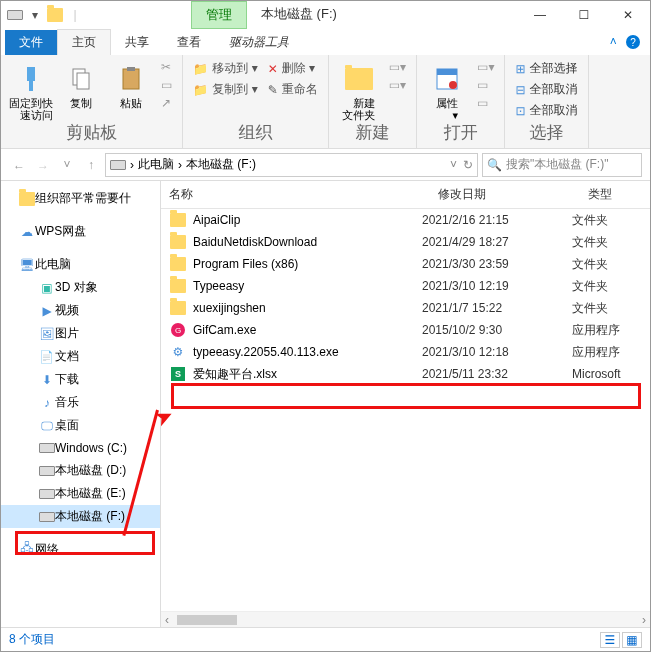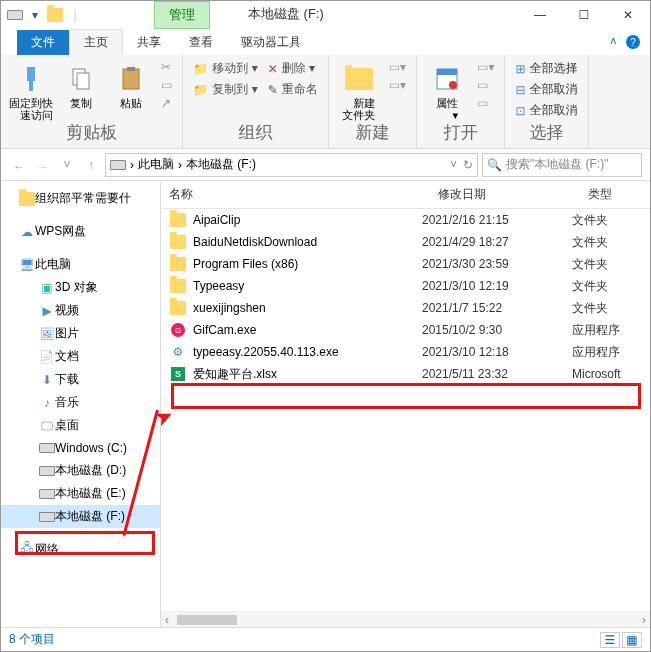--- a/index.html
+++ b/index.html
@@ -1,31 +1,31 @@
 <!DOCTYPE html>
 <html><head>
 <meta charset="utf-8">
 <style>
 *{margin:0;padding:0;box-sizing:border-box;font-family:"Microsoft YaHei","Segoe UI",sans-serif;font-size:12px;}
 body{background:#fff;width:651px;height:652px;overflow:hidden;position:relative;}
 .window{width:651px;height:652px;border:1px solid #999;display:flex;flex-direction:column;background:#fff;}
 .titlebar{height:28px;background:#fff;display:flex;align-items:center;padding-left:6px;}
 .titlebar .qat{display:flex;gap:4px;align-items:center;}
 .titlebar .qat span{width:16px;height:16px;display:flex;align-items:center;justify-content:center;color:#555;}
-.titlebar .tabs-title{display:flex;margin-left:71px;gap:24px;}
+.titlebar .tabs-title{display:flex;margin-left:108px;}
 .titlebar .tab{padding:4px 14px;font-size:13px;}
 .titlebar .tab.manage{background:#c5f0c5;color:#067806;border:1px solid #8ed68e;}
 .titlebar .tab.drive{color:#333;}
 .titlebar .controls{margin-left:auto;display:flex;}
 .titlebar .controls div{width:44px;height:28px;display:flex;align-items:center;justify-content:center;color:#333;}
-.ribbon-tabs{height:26px;display:flex;align-items:center;background:#fff;padding-left:16px;}
+.ribbon-tabs{height:26px;display:flex;align-items:center;background:#fff;padding-left:4px;}
 .ribbon-tabs .file{background:#1979ca;color:#fff;padding:4px 14px;}
 .ribbon-tabs .tab{padding:4px 14px;color:#333;cursor:pointer;}
 .ribbon-tabs .tab.active{background:#f5f5f5;border-top:1px solid #ddd;border-left:1px solid #ddd;border-right:1px solid #ddd;}
-.ribbon-tabs .tool-tab{padding:4px 14px;color:#333;}
+.ribbon-tabs .tool-tab{padding:4px 14px;color:#333;font-style:italic;}
 .ribbon-tabs .help{margin-left:auto;padding:4px 10px;color:#0078d7;}
 .ribbon{height:94px;background:#f5f5f5;border-bottom:1px solid #ddd;display:flex;}
 .group{border-right:1px solid #ddd;display:flex;flex-direction:column;align-items:center;padding:4px 8px 2px;}
 .group-body{flex:1;display:flex;gap:6px;align-items:flex-start;}
 .group-label{color:#666;font-size:17px;padding-bottom:2px;}
 .big-btn{display:flex;flex-direction:column;align-items:center;width:44px;padding-top:4px;gap:2px;}
 .big-btn .icon{width:32px;height:32px;display:flex;align-items:center;justify-content:center;}
 .big-btn .lbl{font-size:11px;text-align:right;line-height:12px;}
 .small-btns{display:flex;flex-direction:column;gap:2px;font-size:11px;color:#999;}
 .small-btns div{display:flex;align-items:center;gap:4px;padding:1px 2px;}

